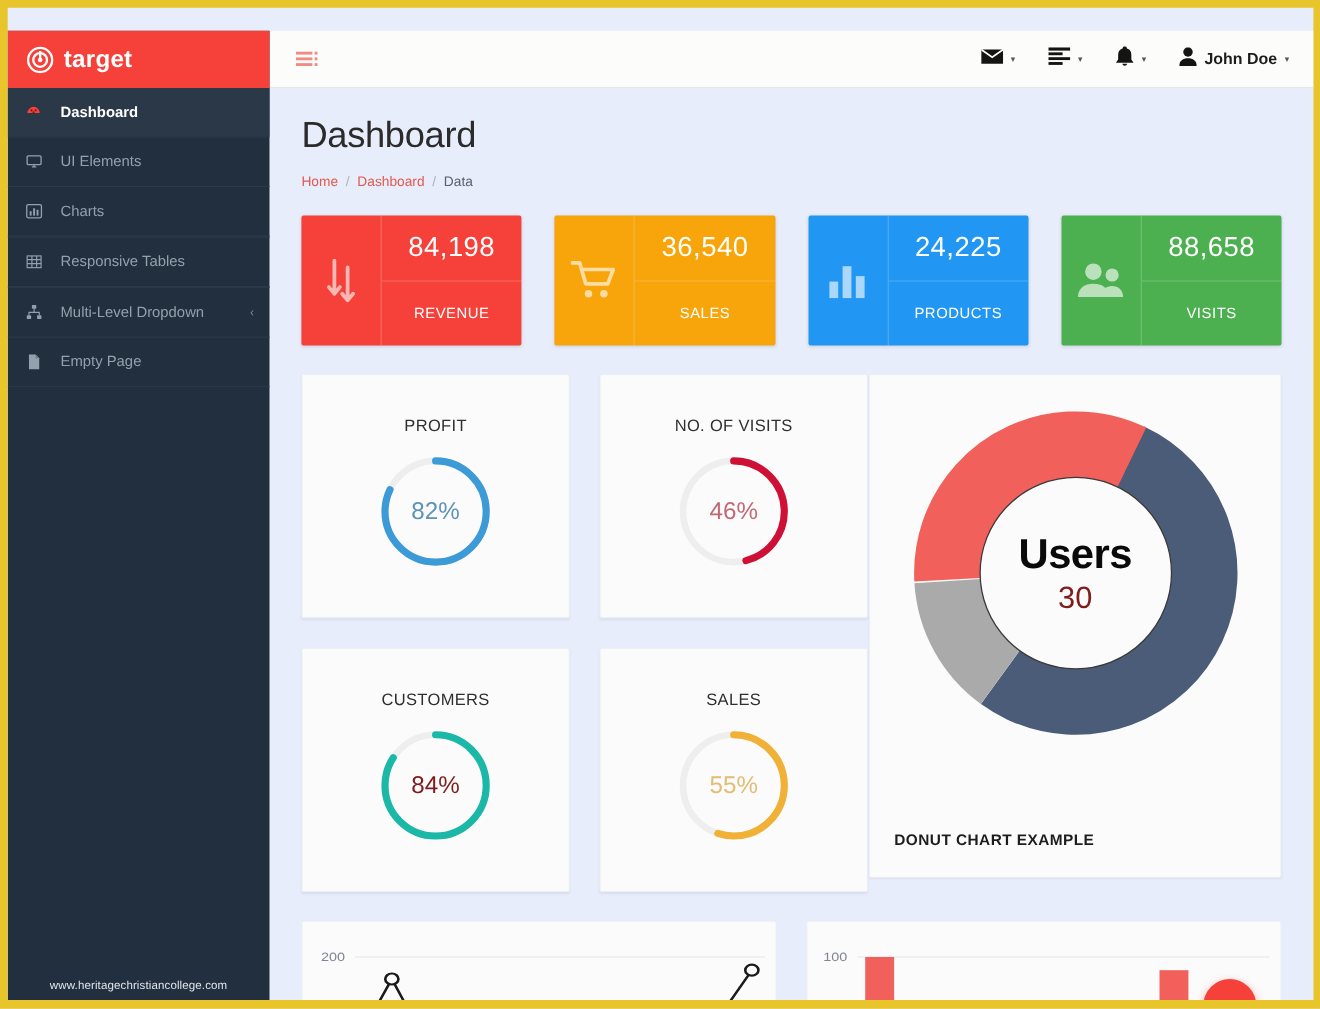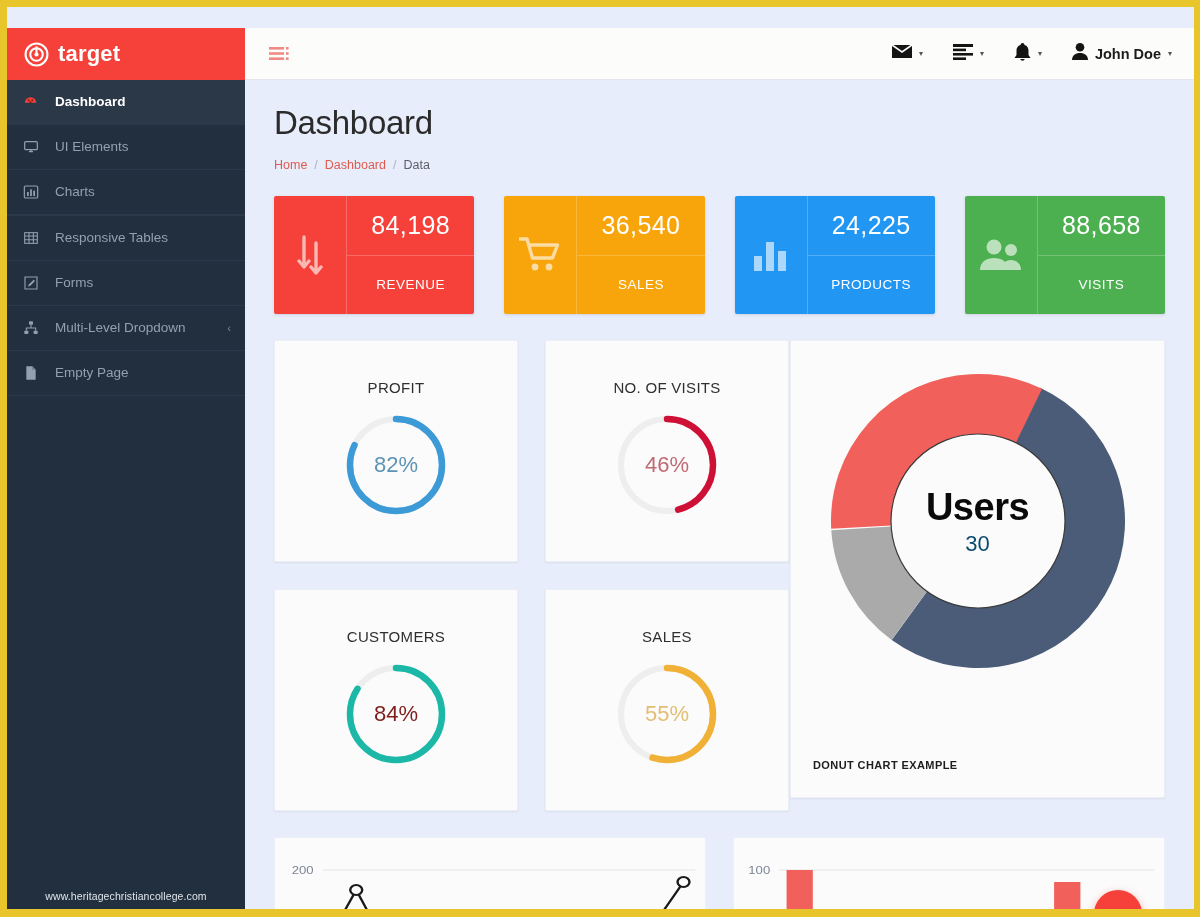--- a/index.html
+++ b/index.html
@@ -98,24 +98,24 @@
   .donut-card {
     flex:1; height:458px; display:flex; flex-direction:column;
     align-items:center; position:relative;
   }
   .donut-wrap { margin-top:25px; position:relative; width:310px; height:310px; }
   .donut-center {
     position:absolute; inset:0; display:flex; flex-direction:column;
     align-items:center; justify-content:center;
   }
   .donut-label { font-size:38px; font-weight:bold; color:#0a0a0a; letter-spacing:-.5px; }
-  .donut-sub { font-size:22px; color:#0c4a6e; margin-top:2px; }
+  .donut-sub { font-size:28px; color:#7f1d1d; margin-top:2px; }
   .donut-caption {
     position:absolute; left:22px; bottom:26px;
-    font-size:11px; font-weight:bold; color:#1d1d1d; letter-spacing:.4px;
+    font-size:14px; font-weight:bold; color:#1d1d1d; letter-spacing:.4px;
   }
 
   
   .bottom { display:flex; gap:27px; margin-top:26px; }
   .chart-card { flex:1; height:120px; background:#fbfbfb; border:1px solid #eceff5; border-radius:2px; position:relative; overflow:hidden; }
   .chart-card svg { display:block; }
 
   .fab {
     position:absolute; right:22px; bottom:18px; width:48px; height:48px;
     border-radius:50%; background:#f5413a; display:flex; align-items:center;
@@ -185,29 +185,20 @@
         <span class="nav-ico">
           <svg viewBox="0 0 24 24" width="16" height="16" fill="none" stroke="#93a0ad" stroke-width="1.6">
               <rect x="2.5" y="4" width="19" height="16"></rect>
               <path d="M2.5 9h19M2.5 14.5h19M9 4v16M15.5 4v16"></path>
             </svg>
         </span>
         <span>Responsive Tables</span>
       </div>
       <div class="nav-sep"></div>
 
-      <div class="nav-item">
-        <span class="nav-ico">
-          <svg viewBox="0 0 24 24" width="16" height="16" fill="none" stroke="#93a0ad" stroke-width="1.7">
-              <path d="M3 3h18v18H3z"></path>
-              <path d="M16 7l-7 7-1.5 3.5L11 16l7-7z" fill="#93a0ad" stroke="none"></path>
-            </svg>
-        </span>
-        <span>Forms</span>
-      </div>
       <div class="nav-sep"></div>
 
       <div class="nav-item">
         <span class="nav-ico">
           <svg viewBox="0 0 24 24" width="16" height="16" fill="#93a0ad">
               <rect x="9" y="2" width="6" height="5" rx="1"></rect>
               <rect x="2" y="16" width="6" height="5" rx="1"></rect>
               <rect x="16" y="16" width="6" height="5" rx="1"></rect>
               <path d="M12 7v5M5 16v-4h14v4" stroke="#93a0ad" stroke-width="1.6" fill="none"></path>
             </svg>

